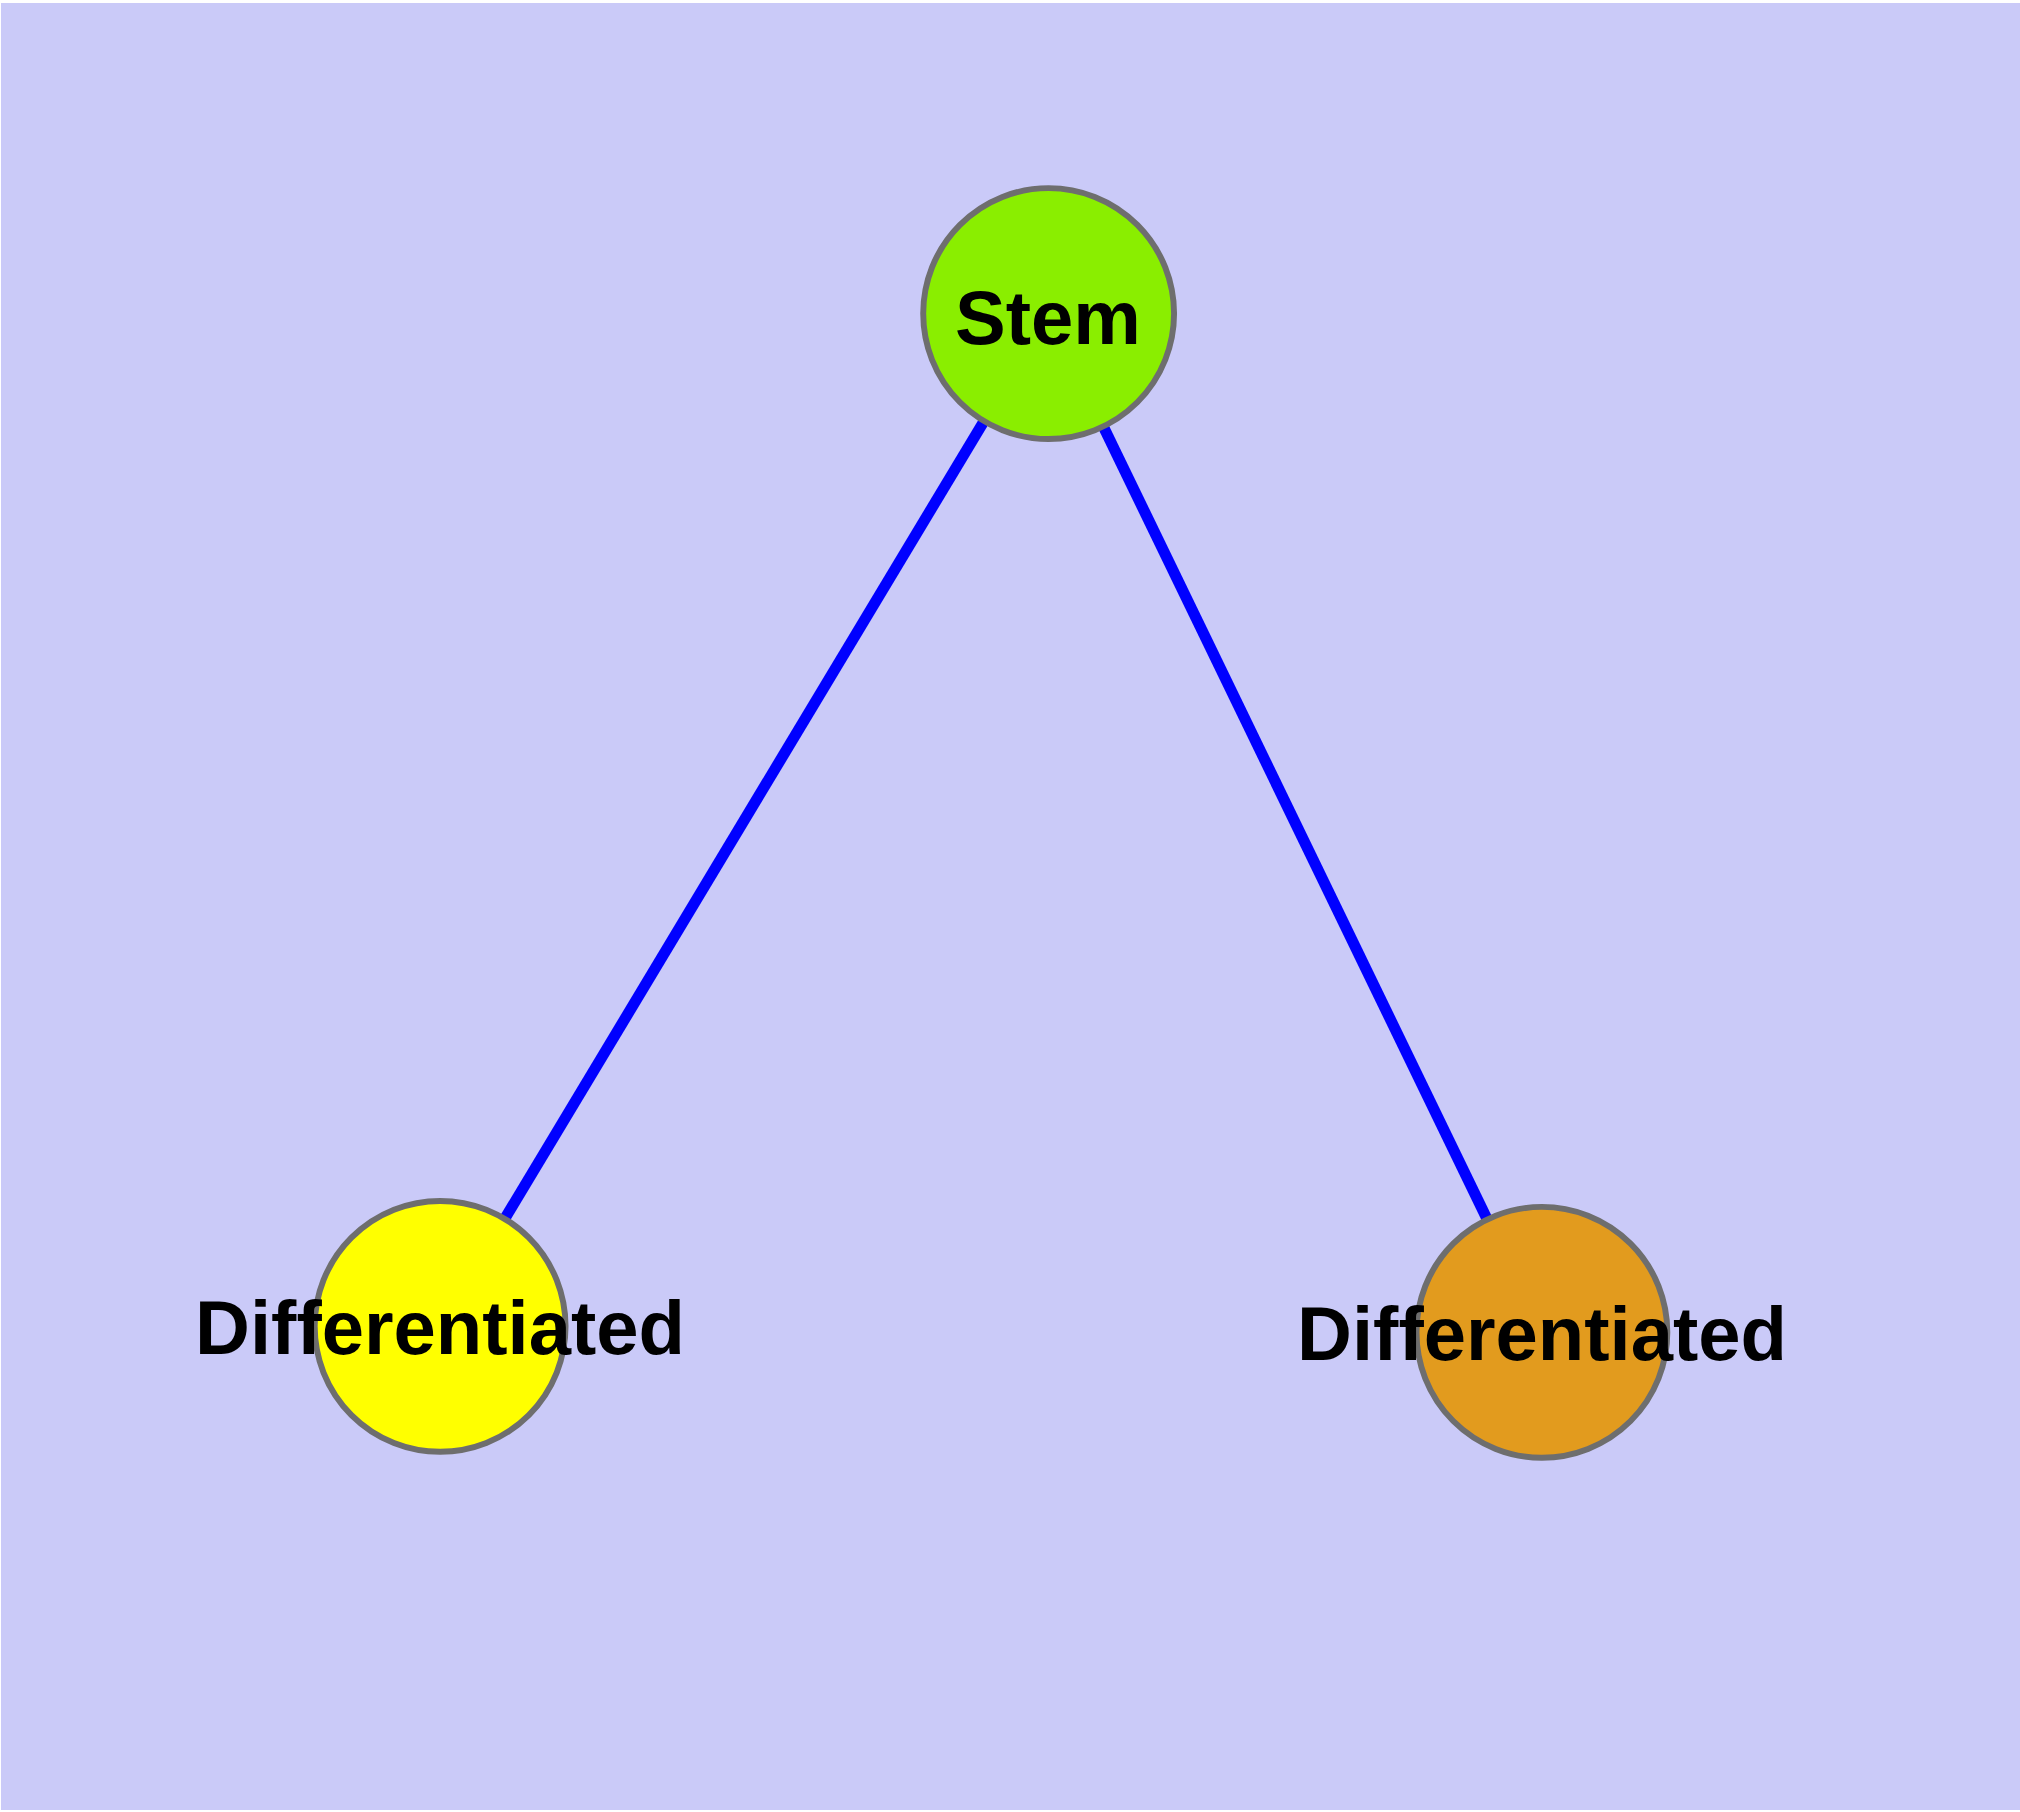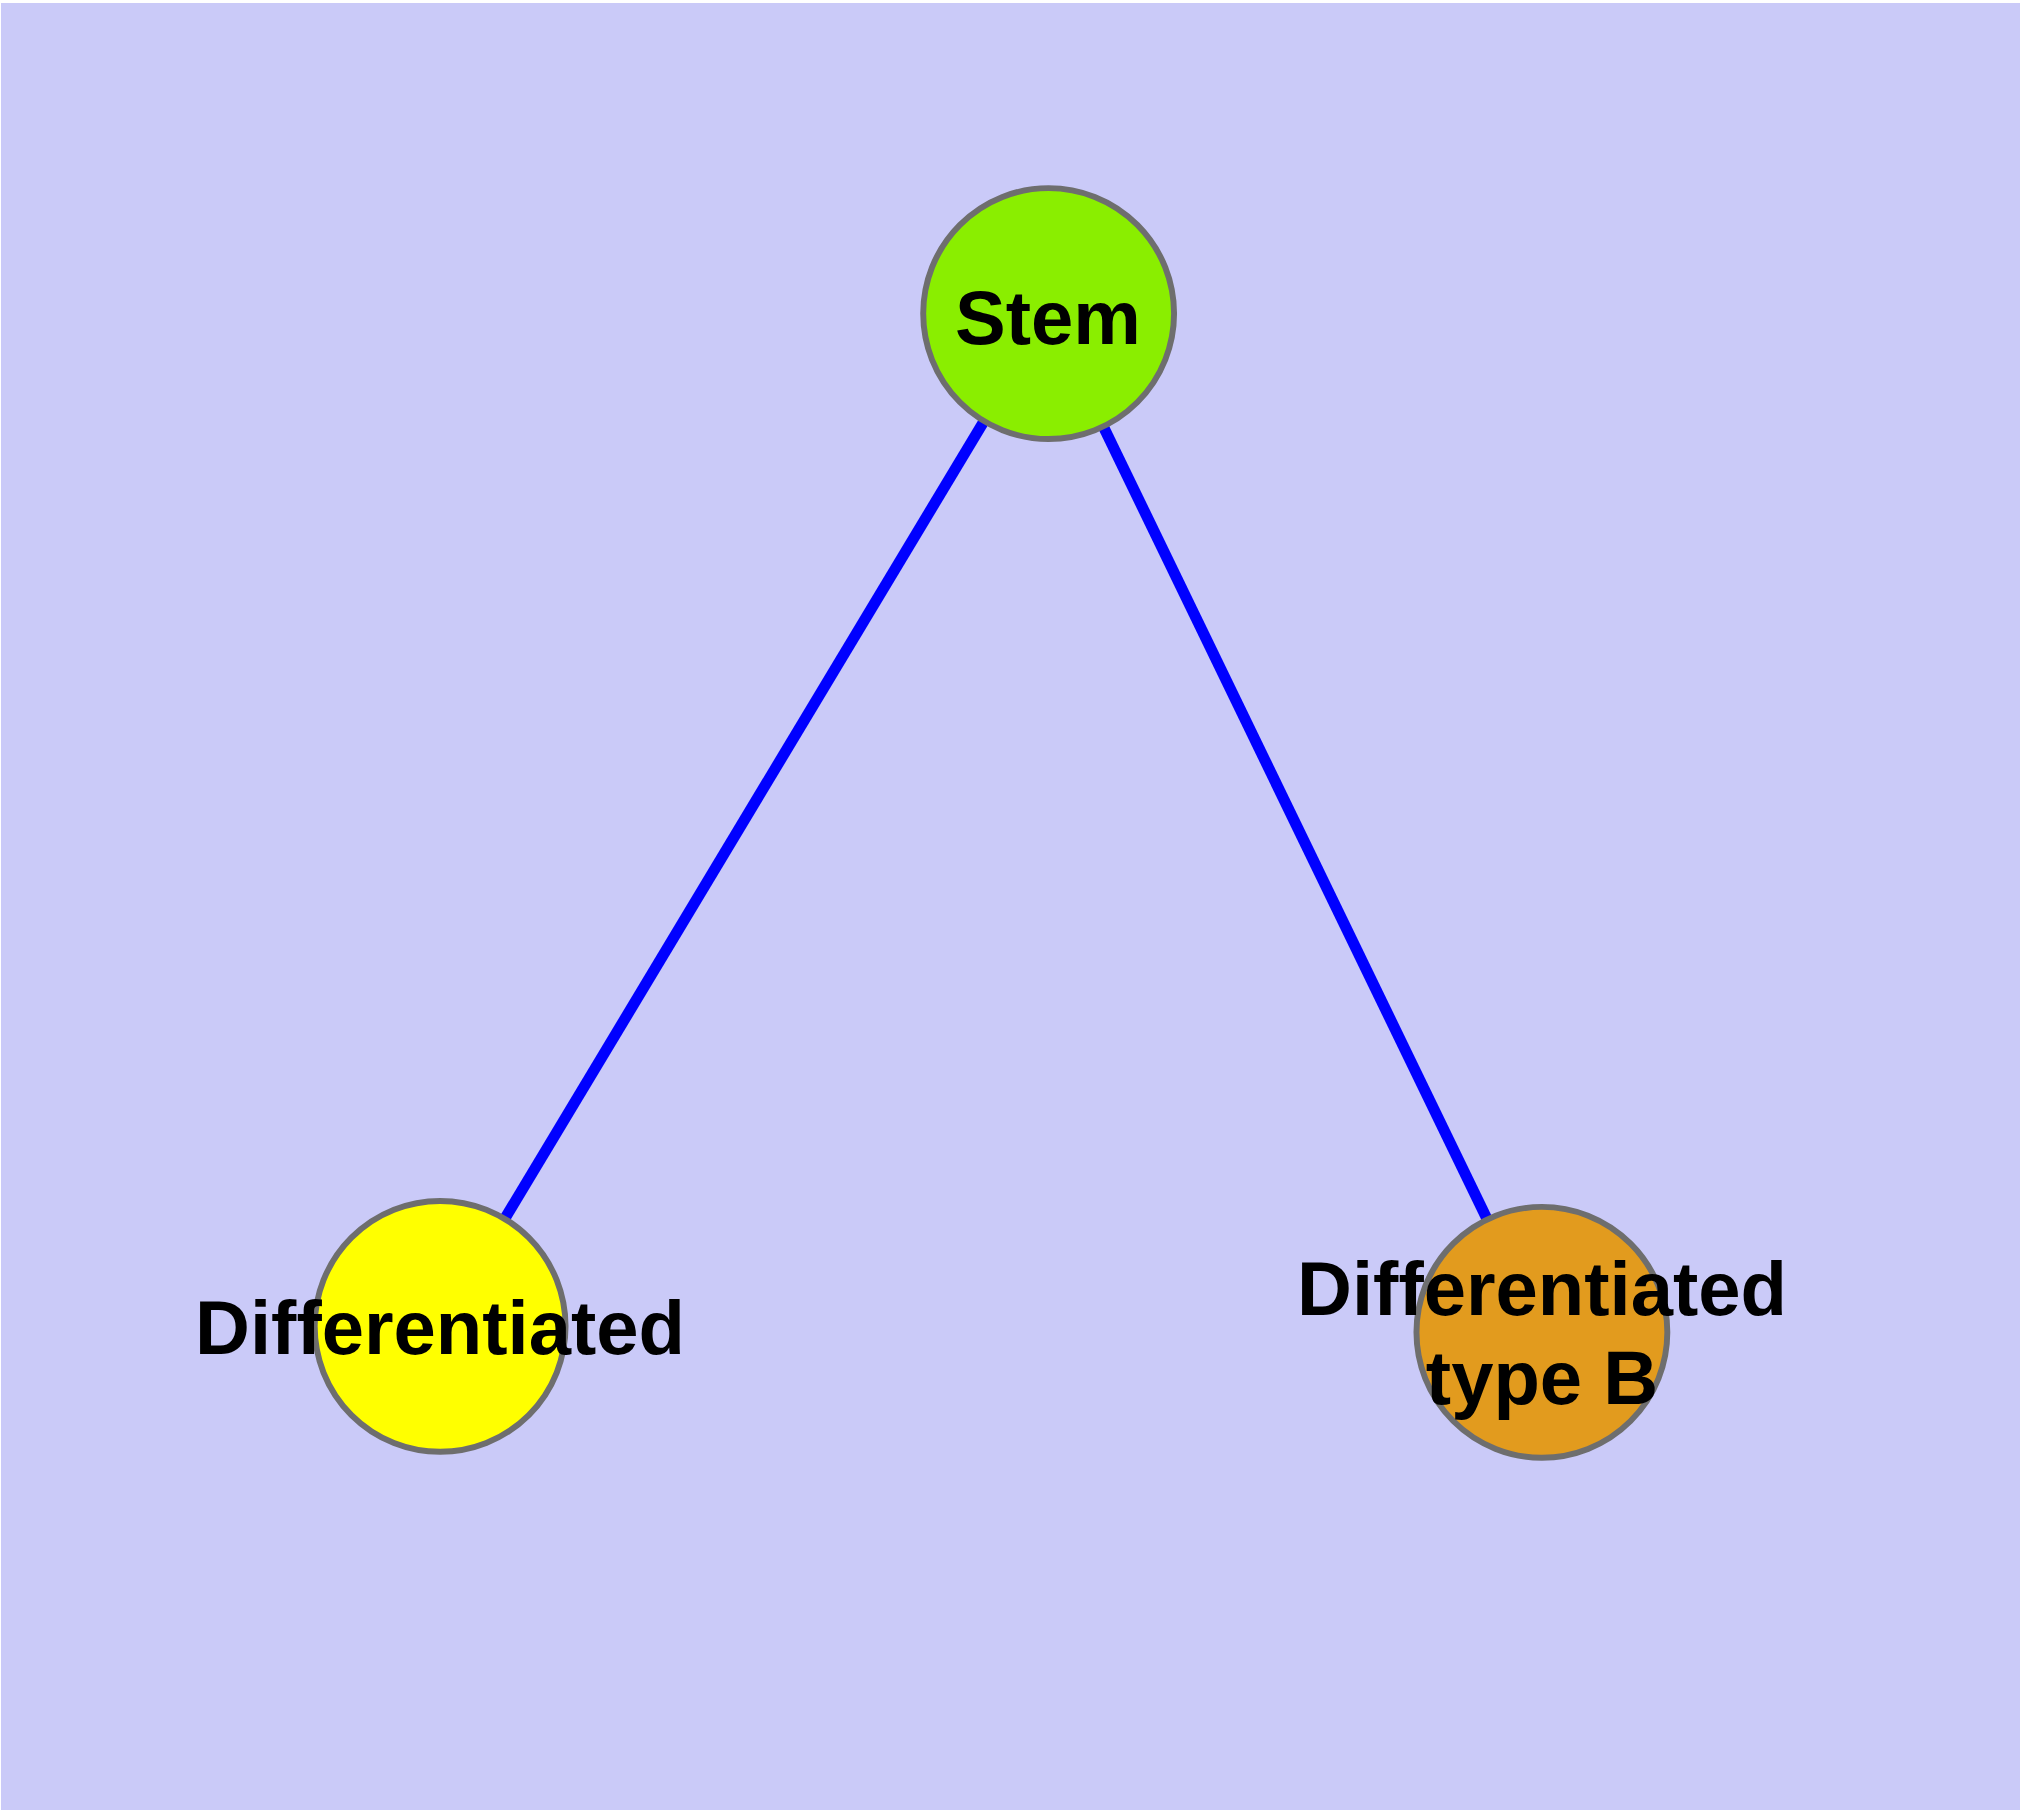--- a/index.html
+++ b/index.html
@@ -39,21 +39,21 @@
   }
   .node-label {
     position: absolute;
     transform: translate(-50%, -50%);
     z-index: 2;
     color: #000000;
     font-weight: bold;
     font-size: 76px;
     line-height: 89px;
     white-space: nowrap;
-    text-align: center;
+    text-align: right;
   }
 </style>
 </head>
 <body>
 
 <div class="plot-bg" style="background-color: rgb(202, 202, 248);"></div>
 
 <svg class="graph-layer" viewBox="0 0 2384 2138">
 
   <line x1="1237" y1="370" x2="519" y2="1565" stroke="#0000FF"></line>
@@ -68,15 +68,14 @@
 </svg>
 
 <div class="node-label" style="left:1048px; top:317px;">Stem</div>
 
 <div class="node-label" style="left:440px; top:1327px;">
   <div>Differentiated</div>
 </div>
 
 <div class="node-label" style="left:1542px; top:1333px;">
   <div>Differentiated</div>
-  <div>type B</div>
 </div>
 
 
 </body></html>

